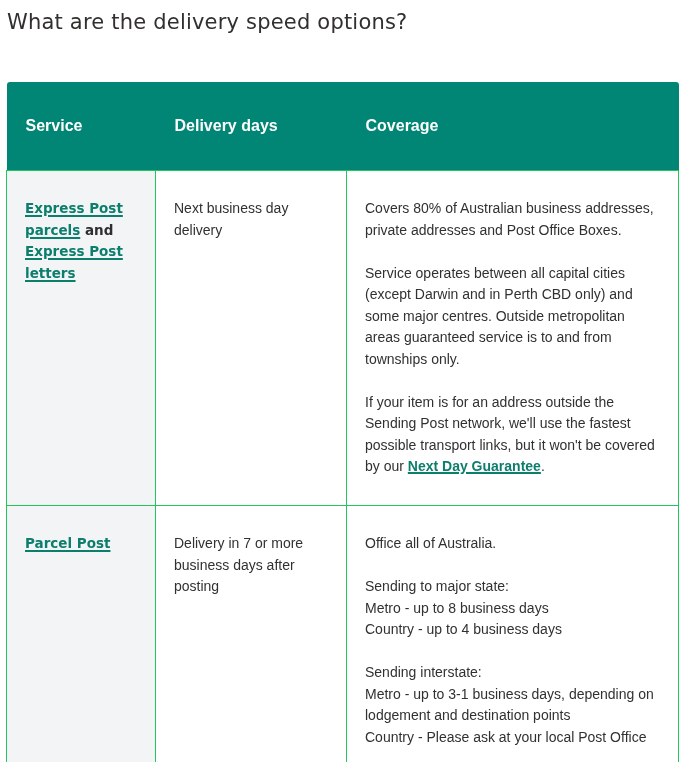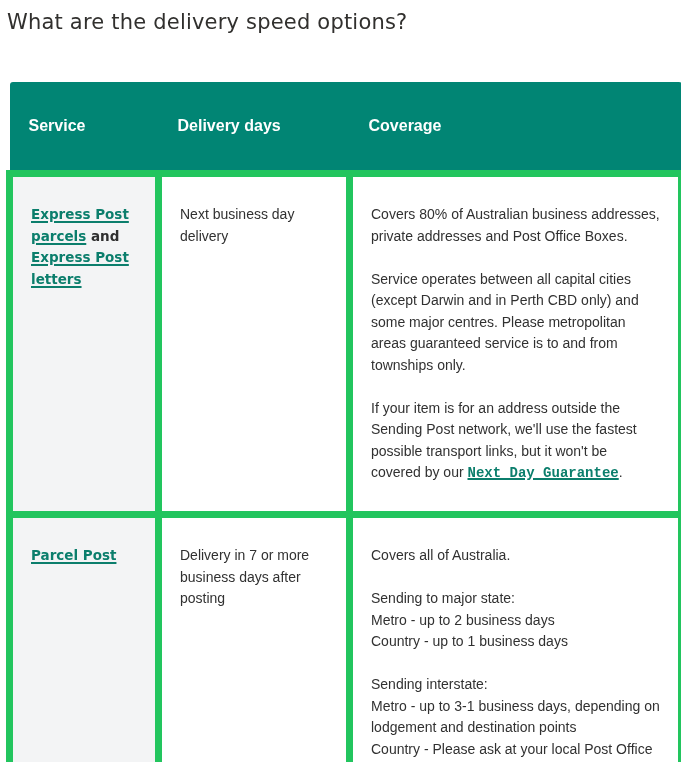--- a/index.html
+++ b/index.html
@@ -2,26 +2,26 @@
 <html><head>
 <meta charset="utf-8">
 <style>
   html, body { margin: 0; padding: 0; background: #ffffff; }
   body { width: 681px; height: 762px; overflow: hidden; position: relative; font-family: "Liberation Sans", sans-serif; color: #313131; }
   .title { position: absolute; left: 7px; top: 4px; margin: 0; font-family: "DejaVu Sans", sans-serif; font-weight: 500; font-size: 21px; letter-spacing: 0.2px; color: #31302e; line-height: 36px; text-align: center; }
   .tbl { position: absolute; left: 6px; top: 82px; width: 672px; border-collapse: collapse; table-layout: fixed; }
   .tbl th { background: #018574; color: #ffffff; text-align: left; font-weight: bold; font-size: 16px; height: 88px; padding: 0 0 0 19px; vertical-align: middle; }
   .tbl th:first-child { border-top-left-radius: 3px; }
   .tbl th:last-child { border-top-right-radius: 3px; }
-  .tbl td { vertical-align: top; font-size: 14px; line-height: 21.5px; border: 7px solid #22c55e; padding: 27px 18px 0 18px; }
+  .tbl td { vertical-align: top; font-size: 14px; line-height: 21.5px; border: 1px solid #22c55e; padding: 27px 18px 0 18px; }
   .tbl td.svc { background: #f3f4f5; font-family: "DejaVu Sans", sans-serif; font-weight: bold; font-size: 13.5px; color: #2f2f2f; }
   .tbl td.svc a { color: #0b7e6c; text-decoration: underline; text-decoration-thickness: 2px; text-underline-offset: 2px; }
   .tbl td p { margin: 0 0 21.5px 0; }
   .tbl td p:last-child { margin-bottom: 0; }
-  .link-inline { color: #0b7e6c; font-weight: bold; text-decoration: underline; text-decoration-thickness: 2px; font-family: Liberation Mono, monospace; }
+  .link-inline { color: #0b7e6c; font-weight: bold; text-decoration: underline; text-decoration-thickness: 2px; }
   .r1 td { height: 307px; }
   .r2 td { height: 242px; }
   .r3 td { height: 40px; }
 </style>
 </head>
 <body>
 
 <h2 class="title">What are the delivery speed options?</h2>
 
 <table class="tbl">
@@ -38,35 +38,35 @@
     </tr>
   </thead>
   <tbody>
     <tr class="r1">
       <td class="svc">
         <a href="#">Express Post parcels</a><span> and </span><a href="#">Express Post letters</a>
       </td>
       <td>Next business day delivery</td>
       <td>
         <p>Covers 80% of Australian business addresses, private addresses and Post Office Boxes.</p>
-        <p>Service operates between all capital cities (except Darwin and in Perth CBD only) and some major centres. Please metropolitan areas guaranteed service is to and from townships only.</p>
+        <p>Service operates between all capital cities (except Darwin and in Perth CBD only) and some major centres. Outside metropolitan areas guaranteed service is to and from townships only.</p>
         <p><span>If your item is for an address outside the Sending Post network, we'll use the fastest possible transport links, but it won't be covered by our </span><a href="#" class="link-inline">Next Day Guarantee</a><span>.</span></p>
       </td>
     </tr>
     <tr class="r2">
       <td class="svc">
         <a href="#">Parcel Post</a>
       </td>
       <td>Delivery in 7 or more business days after posting</td>
       <td>
-        <p>Covers all of Australia.</p>
+        <p>Office all of Australia.</p>
         <p>
           <span>Sending to major state:</span><br>
-          <span>Metro - up to 2 business days</span><br>
-          <span>Country - up to 1 business days</span>
+          <span>Metro - up to 8 business days</span><br>
+          <span>Country - up to 4 business days</span>
         </p>
         <p>
           <span>Sending interstate:</span><br>
           <span>Metro - up to 3-1 business days, depending on lodgement and destination points</span><br>
           <span>Country - Please ask at your local Post Office</span>
         </p>
       </td>
     </tr>
     <tr class="r3">
       <td class="svc"></td>

